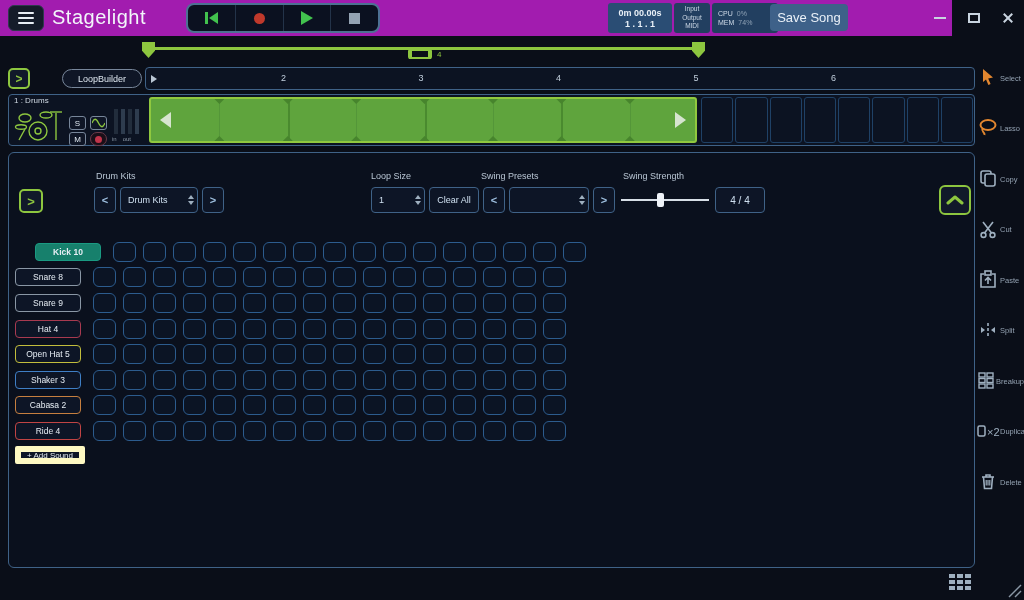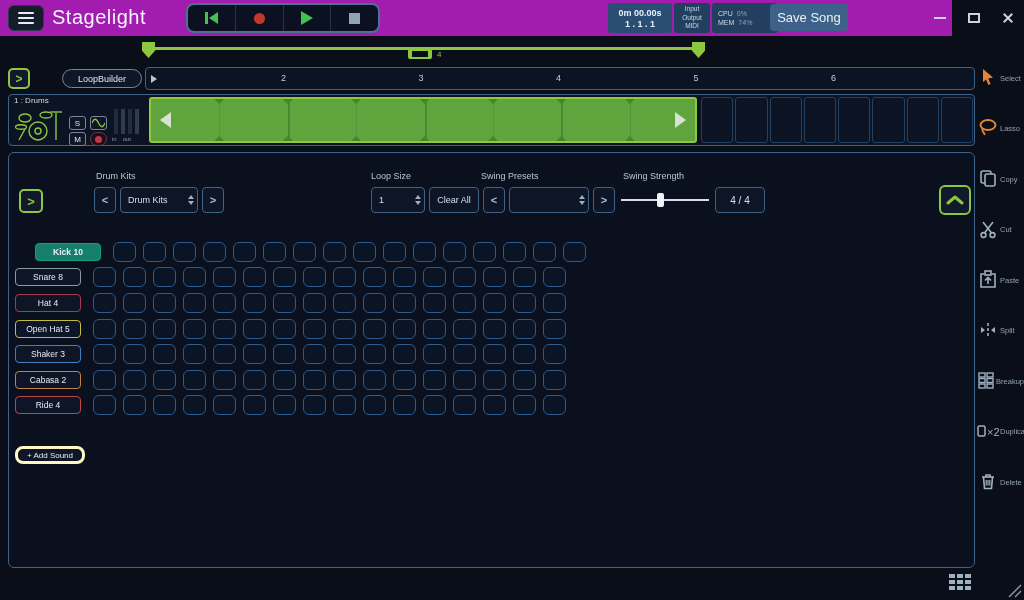--- a/index.html
+++ b/index.html
@@ -104,21 +104,21 @@
   .slider .track-line{position:absolute;left:0;right:0;top:8px;height:2px;background:#d7dee6;}
   .slider .handle{position:absolute;top:2px;width:7px;height:14px;background:#eef3f8;border-radius:2px;cursor:pointer;}
   .sig-box{left:706px;width:50px;font-size:10px;}
   .collapse-btn{position:absolute;left:930px;top:32px;width:32px;height:30px;border-radius:6px;}
   .step-grid{position:absolute;left:6px;top:86px;}
   .drum-row{display:flex;align-items:center;height:25.6px;}
   .row-label{width:66px;height:18px;border:1px solid #8a97a5;border-radius:4px;background:#0d1526;color:#e6edf4;font-size:8.5px;display:flex;align-items:center;justify-content:center;cursor:pointer;flex:none;}
   .row-label.selected{font-weight:bold;border-color:#1a9a82;margin-left:20px;}
   .cells{display:flex;gap:7px;margin-left:12px;}
   .step-cell{width:23px;height:20px;border:1.5px solid #2c5c8e;border-radius:6px;background:#0b1424;cursor:pointer;flex:none;}
-  .add-sound{position:absolute;left:6px;top:293px;width:70px;height:18px;border:3px solid #fef9c3;border-radius:8px;background:#0d1526;color:#e6edf4;font-size:8px;display:flex;align-items:center;justify-content:center;cursor:pointer;font-family:inherit;}
+  .add-sound{position:absolute;left:6px;top:293px;width:70px;height:18px;border:6px solid #fef9c3;border-radius:2px;background:#0d1526;color:#e6edf4;font-size:8px;display:flex;align-items:center;justify-content:center;cursor:pointer;font-family:inherit;}
 
   
   .toolbar{position:absolute;left:976px;top:36px;width:48px;height:564px;display:flex;flex-direction:column;align-items:center;padding-top:16px;}
   .tool{width:48px;height:50.5px;display:flex;flex-direction:row;align-items:center;cursor:pointer;}
   .tool-icon{width:24px;height:24px;display:flex;align-items:center;justify-content:center;}
   .tool-label{font-size:7.5px;color:#93a1b1;margin-top:2px;}
 
   
   .matrix-icon{position:absolute;left:948px;top:573px;width:24px;height:18px;cursor:pointer;}
   .resize-handle{position:absolute;left:1006px;top:582px;width:16px;height:16px;cursor:pointer;}
@@ -377,20 +377,41 @@
             <div class="step-cell"></div>
             <div class="step-cell"></div>
             <div class="step-cell"></div>
             <div class="step-cell"></div>
             <div class="step-cell"></div>
             <div class="step-cell"></div>
             <div class="step-cell"></div>
           </div>
         </div>
         <div class="drum-row">
+          <div class="row-label" style="border-color: rgb(138, 151, 165);">Snare 9</div>
+          <div class="cells">
+            <div class="step-cell"></div>
+            <div class="step-cell"></div>
+            <div class="step-cell"></div>
+            <div class="step-cell"></div>
+            <div class="step-cell"></div>
+            <div class="step-cell"></div>
+            <div class="step-cell"></div>
+            <div class="step-cell"></div>
+            <div class="step-cell"></div>
+            <div class="step-cell"></div>
+            <div class="step-cell"></div>
+            <div class="step-cell"></div>
+            <div class="step-cell"></div>
+            <div class="step-cell"></div>
+            <div class="step-cell"></div>
+            <div class="step-cell"></div>
+          </div>
+        </div>
+        <div class="drum-row">
           <div class="row-label" style="border-color: rgb(168, 58, 80);">Hat 4</div>
           <div class="cells">
             <div class="step-cell"></div>
             <div class="step-cell"></div>
             <div class="step-cell"></div>
             <div class="step-cell"></div>
             <div class="step-cell"></div>
             <div class="step-cell"></div>
             <div class="step-cell"></div>
             <div class="step-cell"></div>

